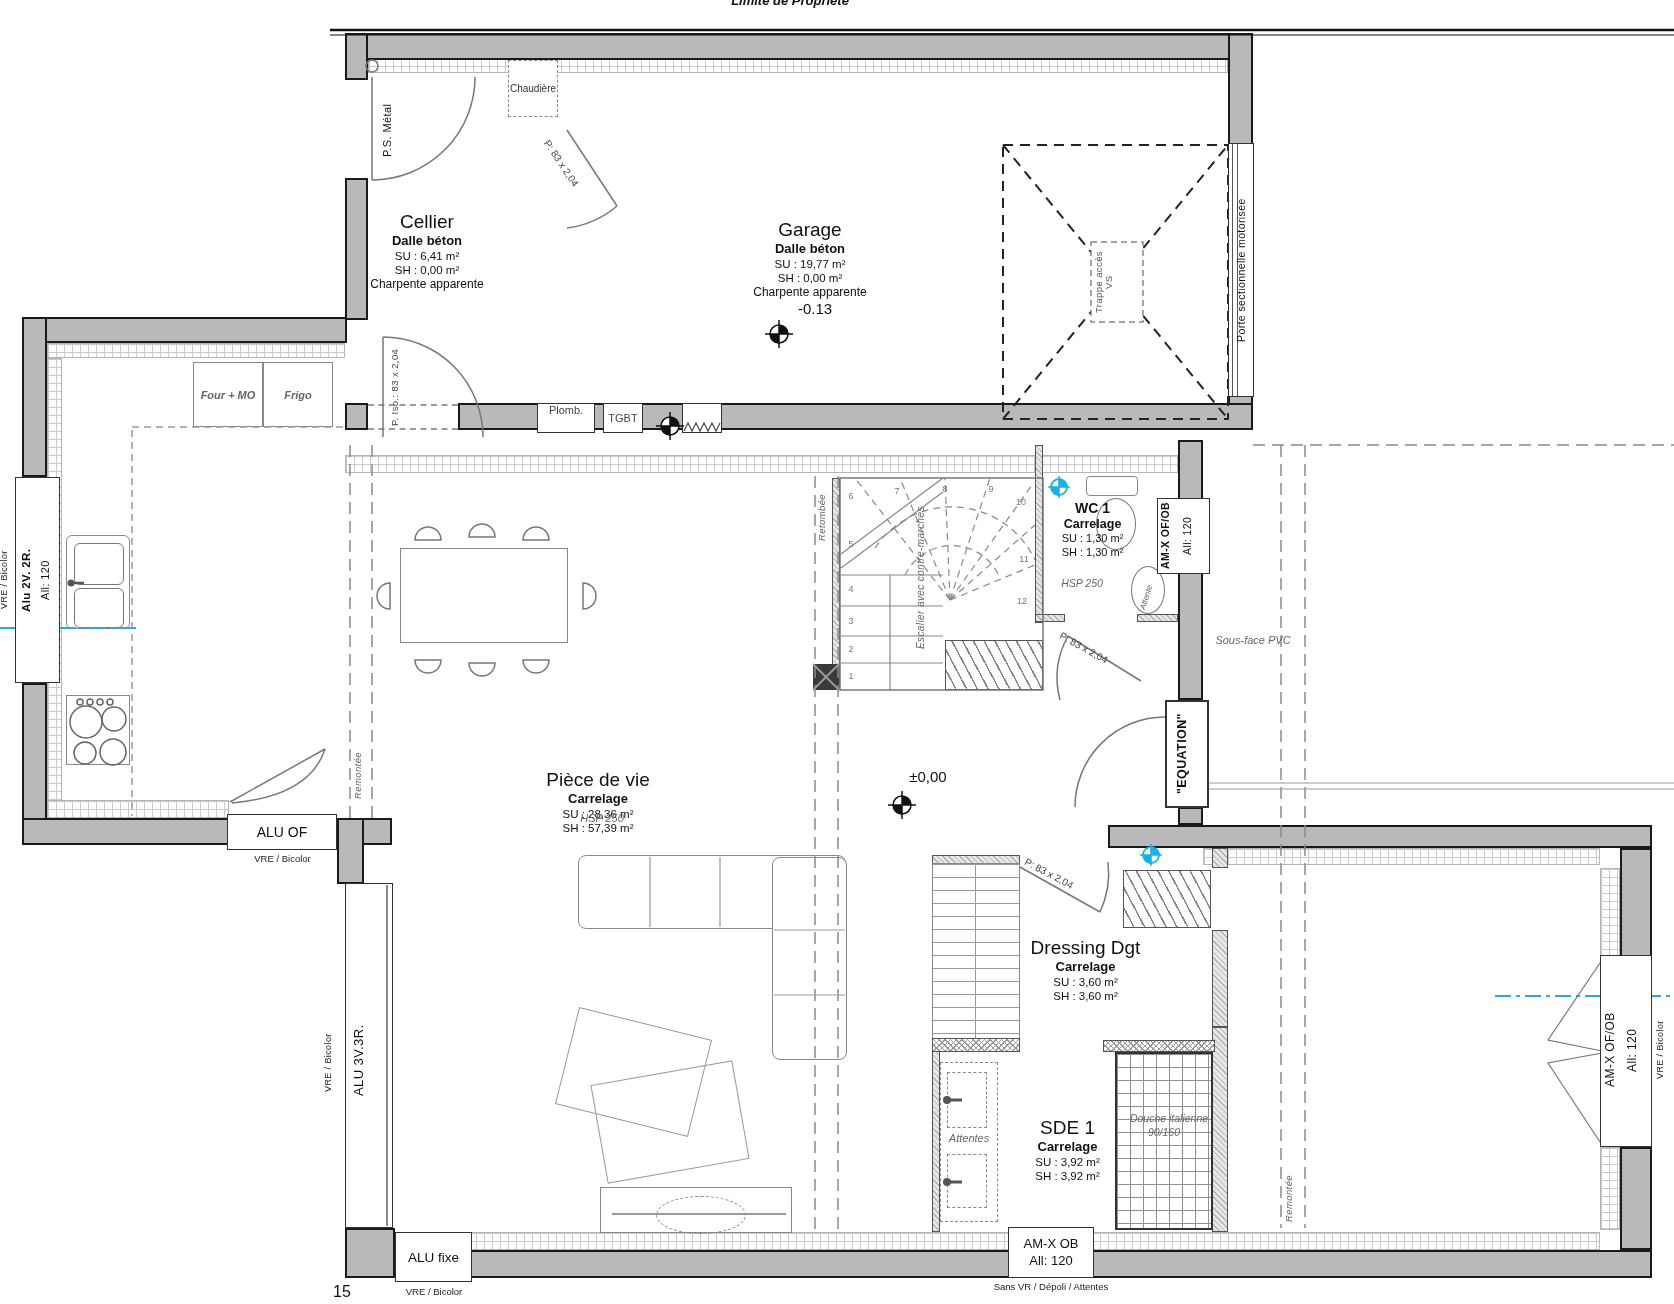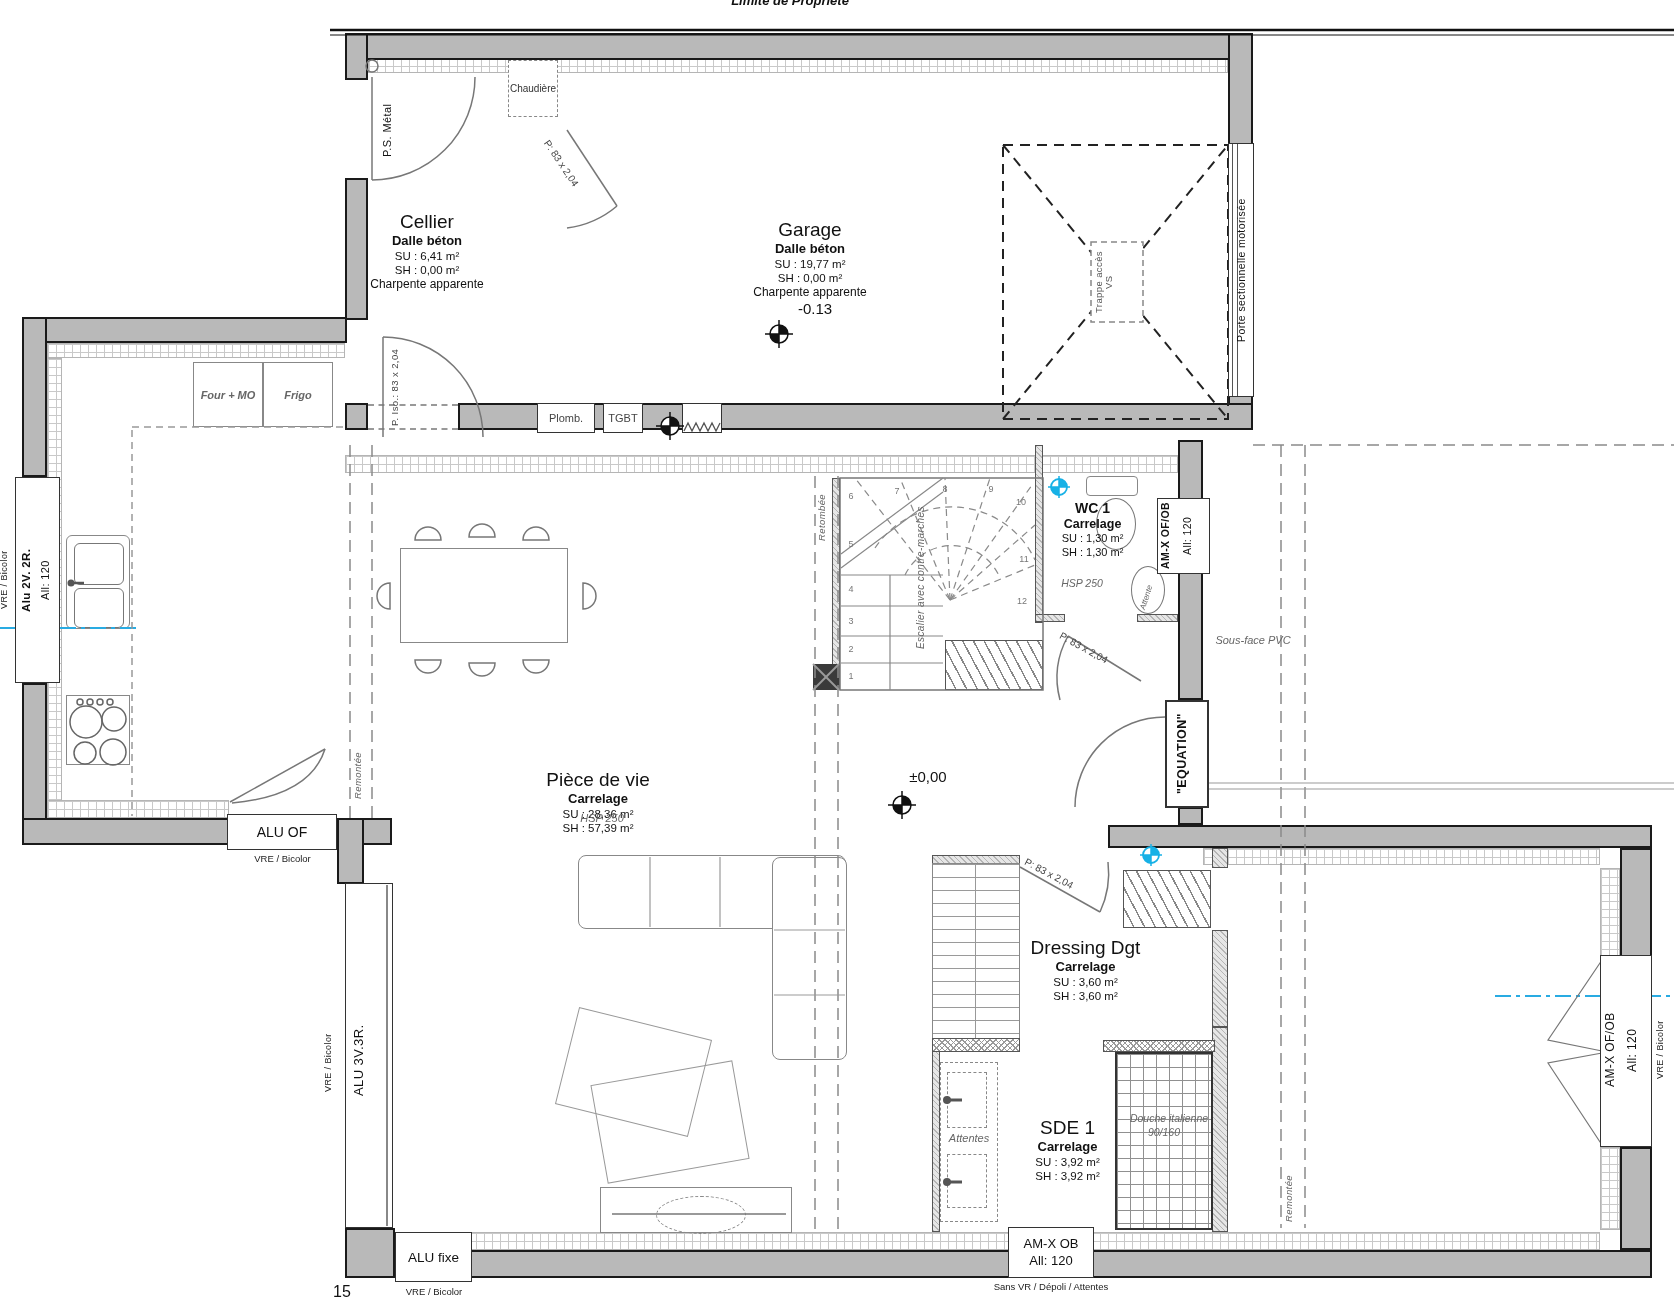--- a/index.html
+++ b/index.html
@@ -114,21 +114,21 @@
   <div class="dbx" style="left:947px;top:1072px;width:40px;height:56px"></div>
   <div class="dbx" style="left:947px;top:1154px;width:40px;height:54px"></div>
   <div class="grid" style="left:1115px;top:1052px;width:98px;height:178px"></div>
   <div class="xh" style="left:1103px;top:1040px;width:112px;height:12px"></div>
   <div class="furn" style="left:1086px;top:476px;width:52px;height:20px;border-radius:4px"></div>
   <div class="abs" style="left:1096px;top:498px;width:38px;height:50px;border:1.5px solid #777;border-radius:50%"></div>
   <div class="abs" style="left:1131px;top:566px;width:32px;height:46px;border:1.5px solid #777;border-radius:50%"></div>
   <div class="dh" style="left:1123px;top:870px;width:88px;height:58px"></div>
   <div class="dh" style="left:945px;top:640px;width:98px;height:50px"></div>
   <div class="abs" style="left:813px;top:664px;width:26px;height:26px;background:#3a3a3a"></div>
-  <div class="win" style="left:537px;top:403px;width:58px;height:30px;display:flex;align-items:center;justify-content:center;font-size:11px;color:#444">
+  <div class="win" style="left:537px;top:403px;width:58px;height:30px;display:flex;align-items:flex-start;justify-content:center;font-size:11px;color:#444">
       <span>Plomb.</span>
     </div>
   <div class="win" style="left:603px;top:403px;width:40px;height:30px;display:flex;align-items:center;justify-content:center;font-size:11px;color:#444">
       <span>TGBT</span>
     </div>
   <div class="win" style="left:682px;top:403px;width:40px;height:30px"></div>
 
   <svg class="lines" width="1674" height="1304" viewBox="0 0 1674 1304">
     <defs>
       <g id="tgt">

